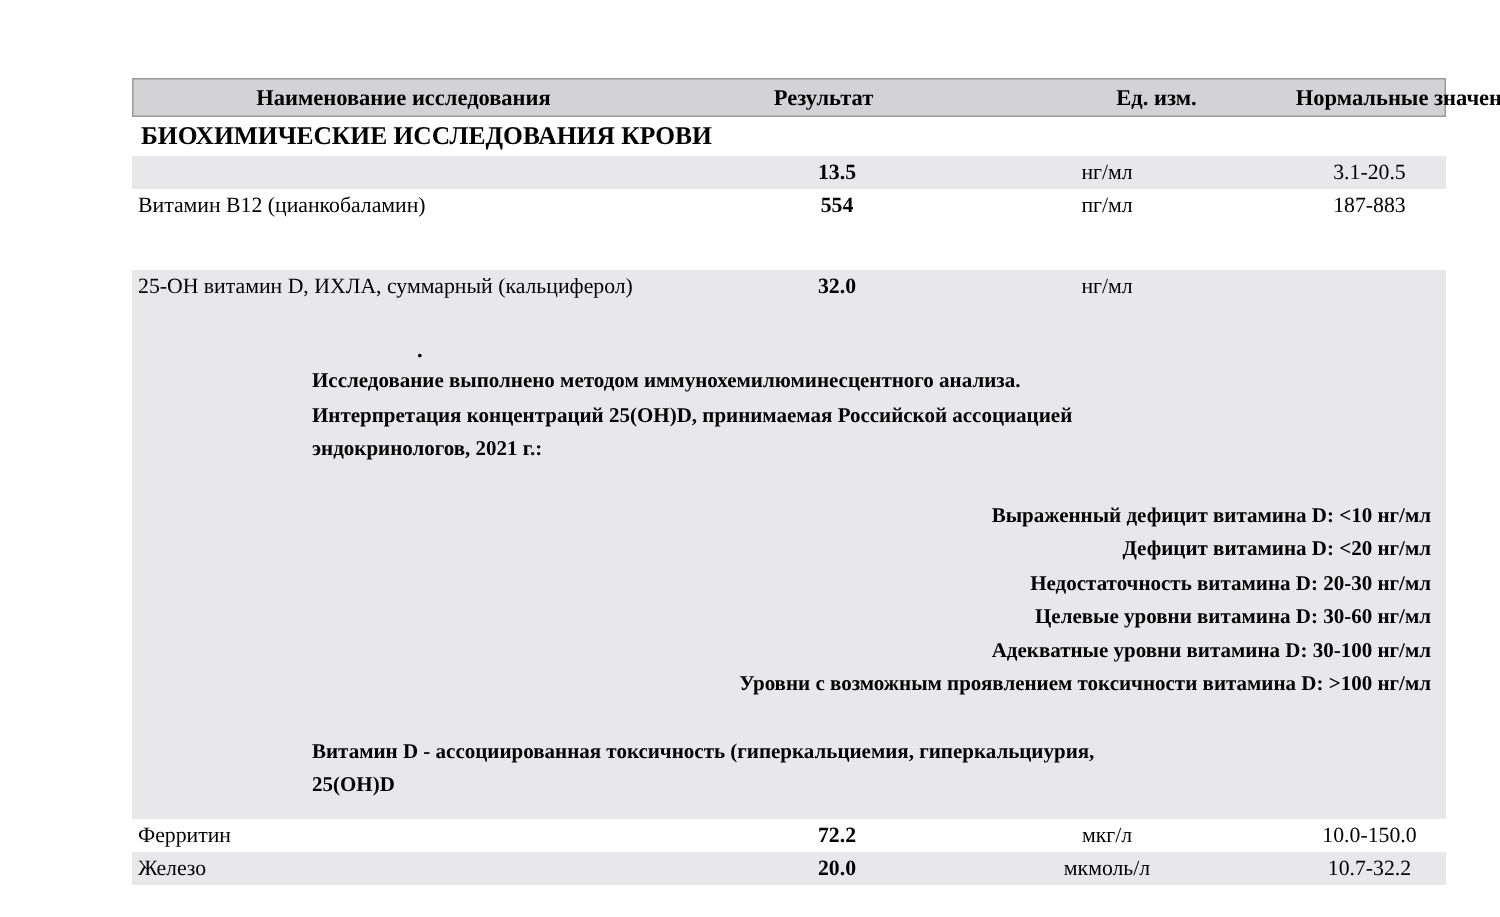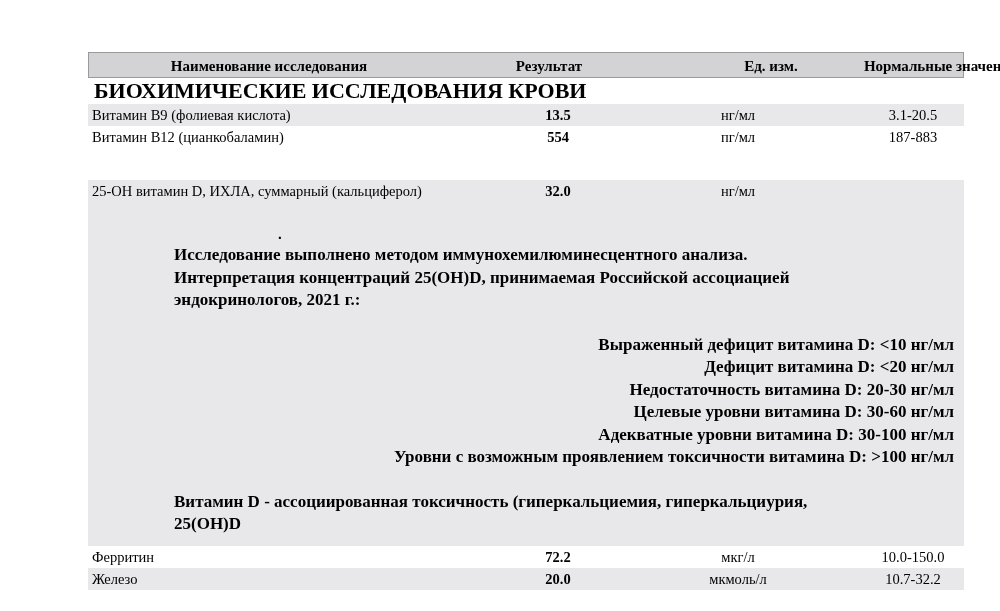--- a/index.html
+++ b/index.html
@@ -52,21 +52,21 @@
   .h-name   { left: 20px;  width: 320px; }
   .h-result { left: 340px; width: 240px; }
   .h-unit   { left: 592px; width: 180px; }
   .h-ref    { left: 742px; width: 220px; }
 
   
   .section-title {
     height: 26px;
     line-height: 26px;
     padding-left: 6px;
-    font-size: 22px;
+    font-size: 17px;
     font-weight: bold;
     background: #ffffff;
     white-space: nowrap;
   }
 
   
   .row {
     position: relative;
     background: #ffffff;
   }
@@ -116,23 +116,23 @@
     padding: 0 0 10px 0;
   }
   .dot-line {
     height: 20px;
     padding-left: 190px;
     font-size: 15px;
     line-height: 20px;
     font-weight: bold;
   }
   .comment-body {
-    padding-left: 86px;
+    padding-left: 120px;
     padding-right: 10px;
-    font-size: 17px;
+    font-size: 14px;
     font-weight: bold;
     line-height: 22.5px;
   }
   .comment-body p {
     margin: 0;
   }
   .comment-body .spacer {
     height: 22px;
   }
   .comment-body .levels p { margin: 0; text-align: right; }
@@ -153,21 +153,20 @@
     <div class="thead">
       <div class="hcell h-result">Результат</div>
       <div class="hcell h-name">Наименование исследования</div>
       <div class="hcell h-unit">Ед. изм.</div>
       <div class="hcell h-ref">Нормальные значения</div>
     </div>
 
     <div class="section-title">БИОХИМИЧЕСКИЕ ИССЛЕДОВАНИЯ КРОВИ</div>
 
     <div class="row row-1line shaded">
-      <div class="cell c-name">Витамин B9 (фолиевая кислота)</div>
       <div class="cell c-result">13.5</div>
       <div class="cell c-unit">нг/мл</div>
       <div class="cell c-ref">3.1-20.5</div>
     </div>
 
     <div class="row row-1line">
       <div class="cell c-name">Витамин B12 (цианкобаламин)</div>
       <div class="cell c-result">554</div>
       <div class="cell c-unit">пг/мл</div>
       <div class="cell c-ref">187-883</div>

